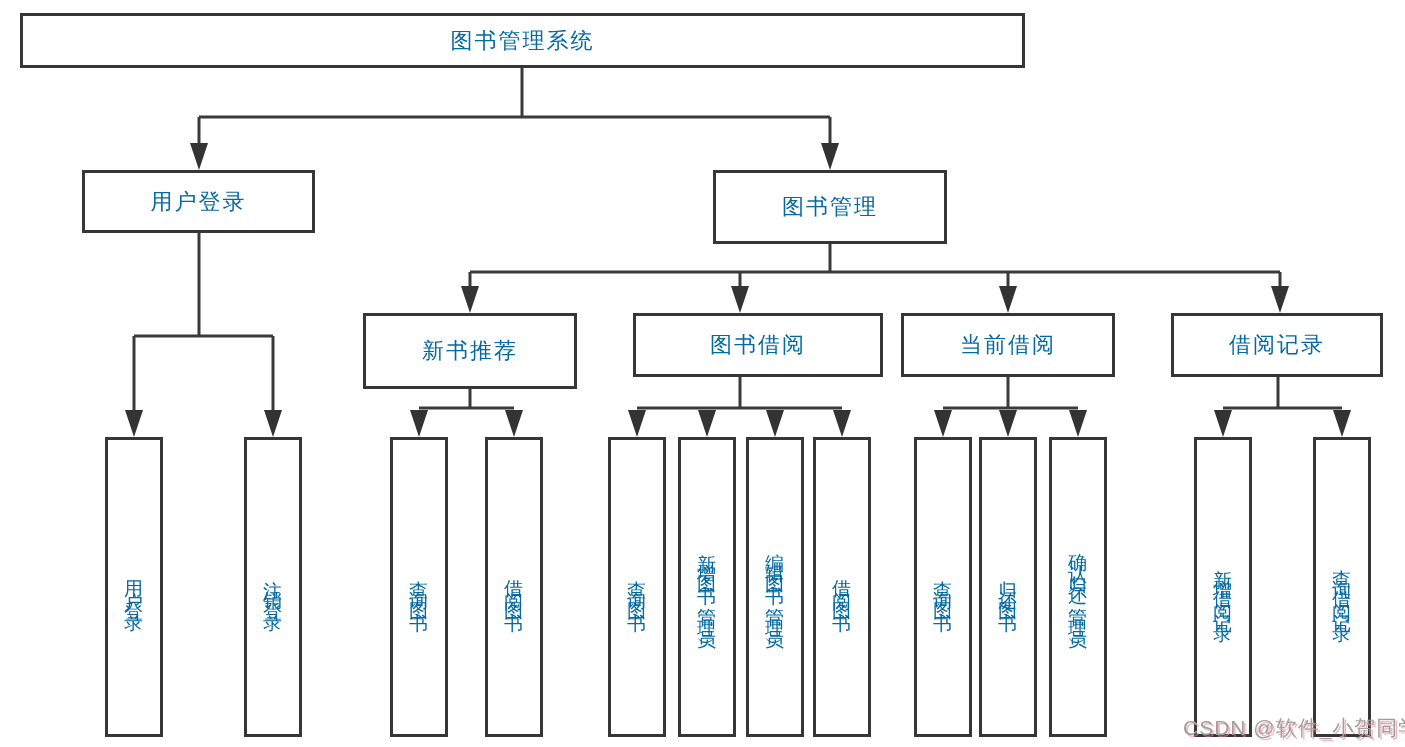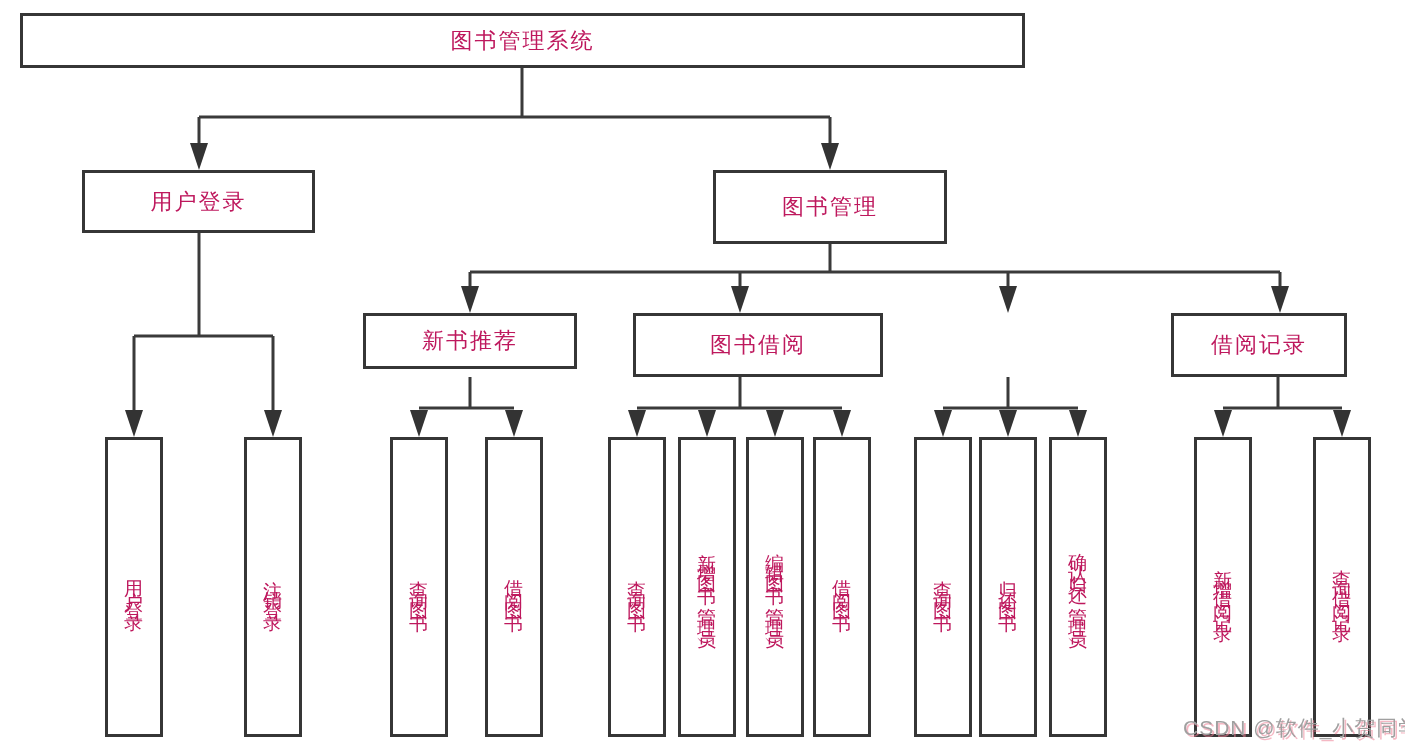--- a/index.html
+++ b/index.html
@@ -11,43 +11,43 @@
     font-family:"Liberation Sans","DejaVu Sans",sans-serif;
     overflow:hidden;
   }
   .wires {
     position:absolute; left:0; top:0; z-index:1;
   }
   .box {
     position:absolute;
     background:#ffffff;
     border:3px solid #363636;
-    color:#be185d;
+    color:#0369a1;
     display:flex;
     align-items:center;
     justify-content:center;
     z-index:2;
   }
   .h { font-size:22px; letter-spacing:2px; }
   .v {
     writing-mode:vertical-rl;
     text-orientation:mixed;
     font-size:19px;
     letter-spacing:11px;
     line-height:1;
     padding:12px 0;
   }
   
   .n-root   { left:20px;   top:13px;  width:1005px; height:55px; }
   .n-login  { left:82px;   top:170px; width:233px;  height:63px; }
   .n-mgmt   { left:713px;  top:170px; width:234px;  height:74px; }
-  .n-rec    { left:363px;  top:313px; width:214px;  height:56px; }
+  .n-rec    { left:363px;  top:313px; width:214px;  height:76px; }
   .n-borrow { left:633px;  top:313px; width:250px;  height:64px; }
   .n-cur    { left:901px;  top:313px; width:214px;  height:64px; }
-  .n-hist   { left:1171px; top:313px; width:176px;  height:64px; }
+  .n-hist   { left:1171px; top:313px; width:212px;  height:64px; }
   .leaf { top:437px; width:58px; height:300px; }
   .x-g1a { left:105px; }  .x-g1b { left:244px; }
   .x-g2a { left:390px; }  .x-g2b { left:485px; }
   .x-g3a { left:608px; }  .x-g3b { left:678px; } .x-g3c { left:746px; } .x-g3d { left:813px; }
   .x-g4a { left:914px; }  .x-g4b { left:979px; } .x-g4c { left:1049px; }
   .x-g5a { left:1194px; } .x-g5b { left:1313px; }
   .watermark {
     position:absolute; left:1183px; top:714px; z-index:3;
     font-size:21px; letter-spacing:1px;
     color:#a0a0a0;
@@ -100,20 +100,21 @@
     </g>
   </svg>
 
   <div class="box h n-root">图书管理系统</div>
 
   <div class="box h n-login">用户登录</div>
   <div class="box h n-mgmt">图书管理</div>
 
   <div class="box h n-rec">新书推荐</div>
   <div class="box h n-borrow">图书借阅</div>
+  <div class="box h n-cur">当前借阅</div>
   <div class="box h n-hist">借阅记录</div>
 
   <div class="box v leaf x-g1a">用户登录</div>
   <div class="box v leaf x-g1b">注销登录</div>
 
   <div class="box v leaf x-g2a">查询图书</div>
   <div class="box v leaf x-g2b">借阅图书</div>
 
   <div class="box v leaf x-g3a">查询图书</div>
   <div class="box v leaf x-g3b">新增图书（管理员）</div>

